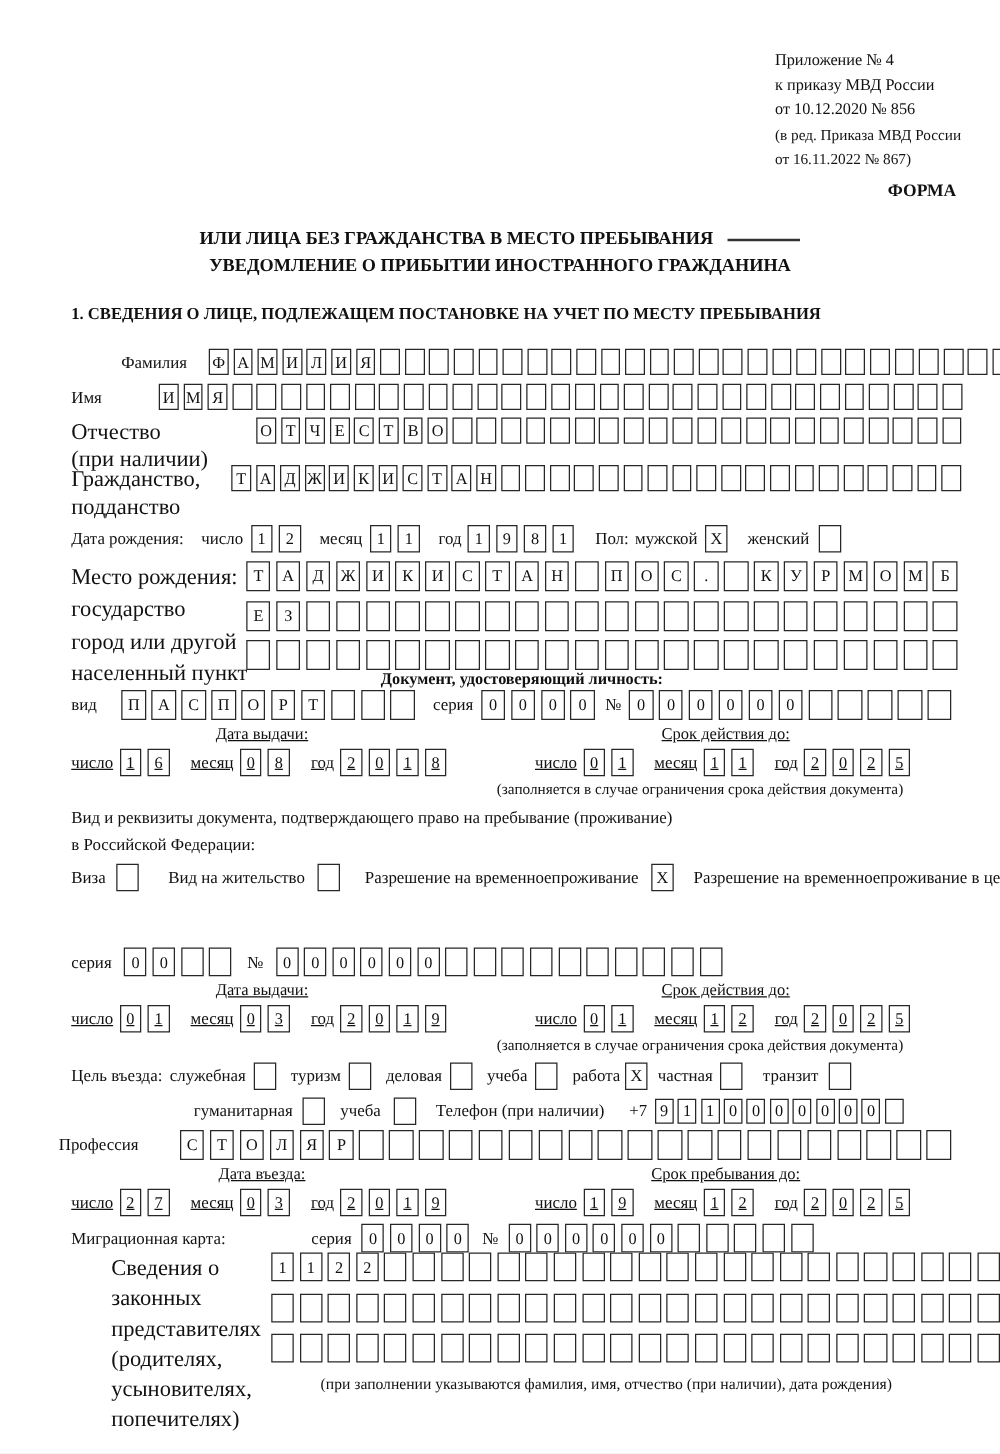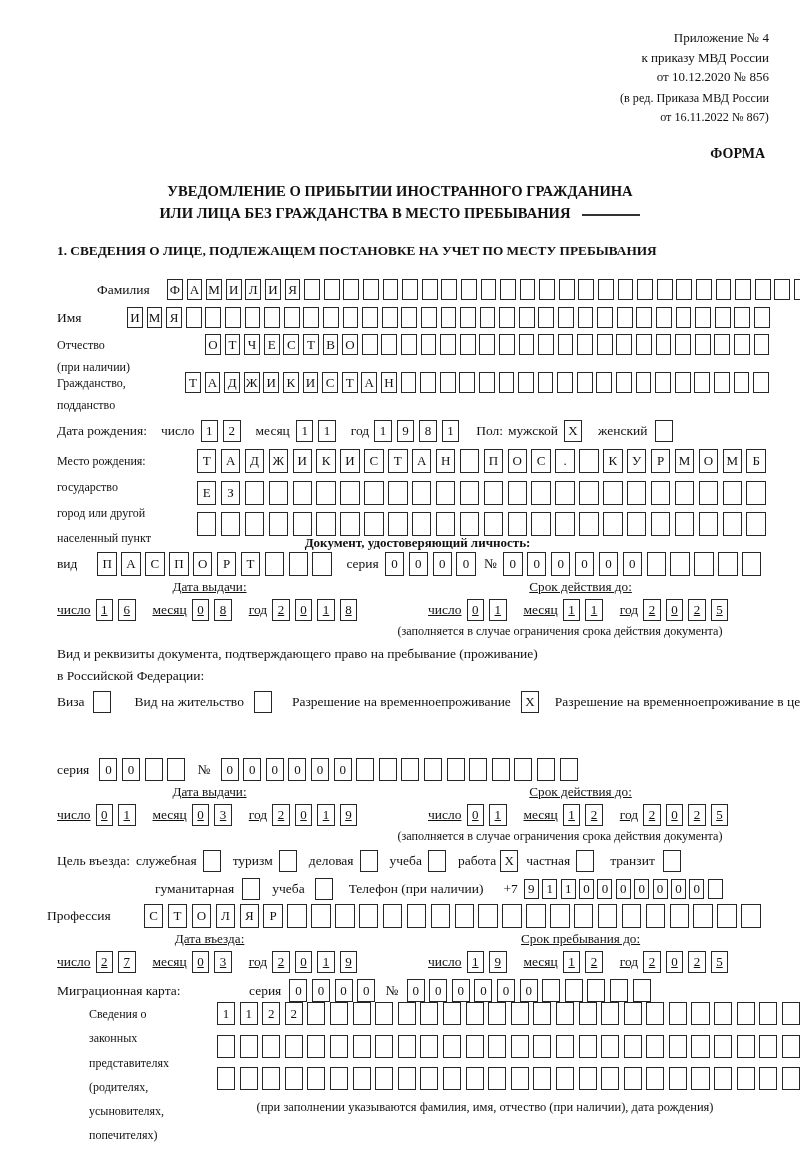--- a/index.html
+++ b/index.html
@@ -15,52 +15,52 @@
   .cells{display:inline-flex;flex:none;align-items:center;}
   .cell{display:inline-flex;align-items:center;justify-content:center;flex:none;
         font-size:13px;color:#111;border:1.8px solid #272727;background:#fff;box-sizing:border-box;}
   .cell-s {width:15.8px;height:21px;margin-right:3.8px;}
   .cell-lg{width:19.4px;height:24px;margin-right:4.5px;}
   .cell-md{width:18.1px;height:23px;margin-right:4.5px;}
   .cell-dt{width:17.6px;height:22px;margin-right:4.9px;}
   .cell-ph{width:15px;height:20px;margin-right:3.4px;}
   .cell-cb{width:18px;height:22px;margin-right:0;}
   .lblcol{flex:none;}
-  .lblcol div{font-size:12px;white-space:nowrap;}
+  .lblcol div{font-size:18px;white-space:nowrap;}
   .dgroup{position:absolute;text-decoration:underline;}
   .dghead{font-size:13.2px;text-align:center;margin-bottom:4px;}
   .dgrow{display:flex;align-items:center;}
   .ml4{margin-left:4px;}.ml6{margin-left:6px;}.ml8{margin-left:8px;}
   .ml10{margin-left:10px;}.ml12{margin-left:12px;}.ml16{margin-left:16px;}.ml20{margin-left:20px;}
   .mr4{margin-right:4px;}.mr5{margin-right:5px;}.mr6{margin-right:6px;}.mr8{margin-right:8px;}
   .mr10{margin-right:10px;}.mr14{margin-right:14px;}.mr20{margin-right:20px;}
   .optcol{display:flex;flex-direction:row;align-items:center;flex:none;}
   .optcol div{font-size:13.5px;line-height:21px;white-space:nowrap;}
   .blankline{display:inline-block;width:58px;height:0;border-bottom:2.2px solid #333;
              margin-left:12px;vertical-align:2px;}
   .titleblk{font-weight:bold;font-size:14.6px;line-height:22px;text-align:center;width:800px;}
 </style>
 </head>
 <body>
 
 <div class="page">
 
-  <div class="abs" style="left:620px;top:28px;line-height:19.5px;font-size:13px;text-align:right;">
+  <div class="abs" style="left:620px;top:38px;line-height:19.5px;font-size:13px;">
     <div>Приложение № 4</div>
     <div>к приказу МВД России</div>
     <div>от 10.12.2020 № 856</div>
     <div class="sm" style="margin-top:2px">(в ред. Приказа МВД России</div>
     <div class="sm">от 16.11.2022 № 867)</div>
   </div>
 
   <div class="abs b" style="top:146px;right:35px;font-size:14px;">ФОРМА</div>
 
   <div class="abs titleblk" style="top:180px;left:0;">
+    <div><span>ИЛИ ЛИЦА БЕЗ ГРАЖДАНСТВА В МЕСТО ПРЕБЫВАНИЯ</span><span class="blankline"></span></div>
     <div>УВЕДОМЛЕНИЕ О ПРИБЫТИИ ИНОСТРАННОГО ГРАЖДАНИНА</div>
-    <div><span>ИЛИ ЛИЦА БЕЗ ГРАЖДАНСТВА В МЕСТО ПРЕБЫВАНИЯ</span><span class="blankline"></span></div>
   </div>
 
   <div class="abs b" style="left:57px;top:243px;font-size:13.3px;">1. СВЕДЕНИЯ О ЛИЦЕ, ПОДЛЕЖАЩЕМ ПОСТАНОВКЕ НА УЧЕТ ПО МЕСТУ ПРЕБЫВАНИЯ</div>
 
   <div class="row" style="left:57px;top:279px;margin-left:40px;">
     <span class="lbl" style="width:70px;">Фамилия</span>
     <span class="cells">
         <span class="cell cell-s">Ф</span>
         <span class="cell cell-s">А</span>
         <span class="cell cell-s">М</span>

